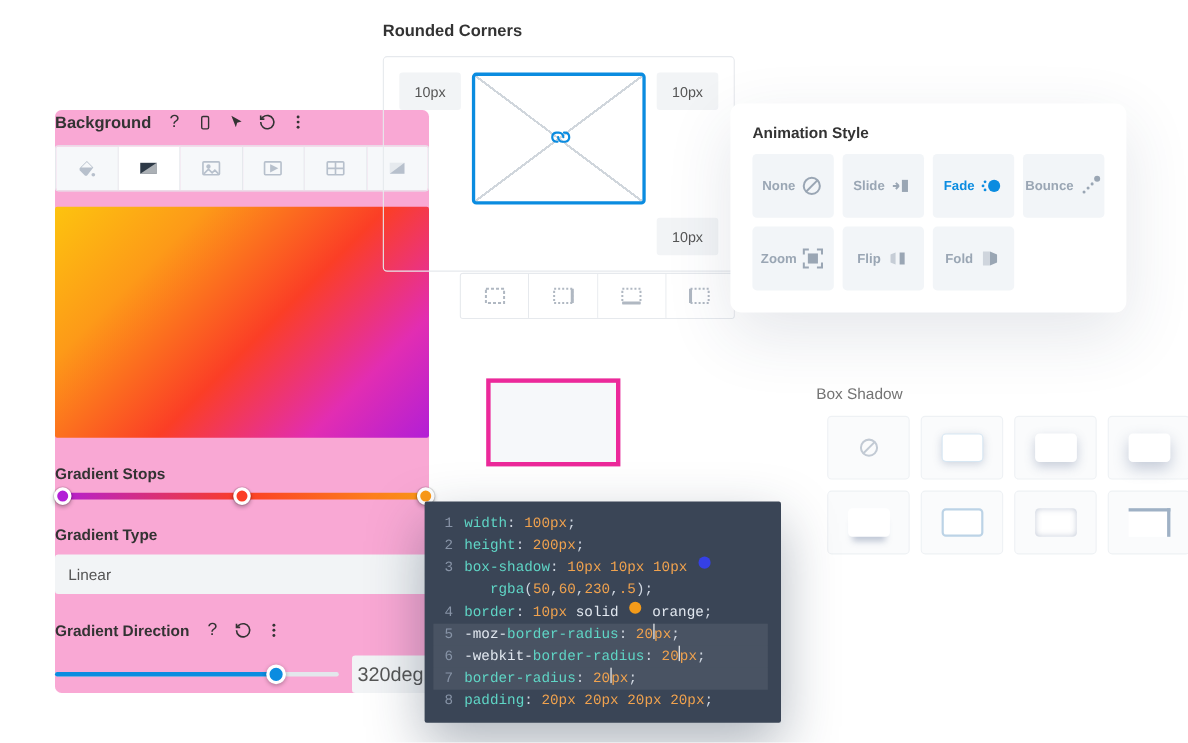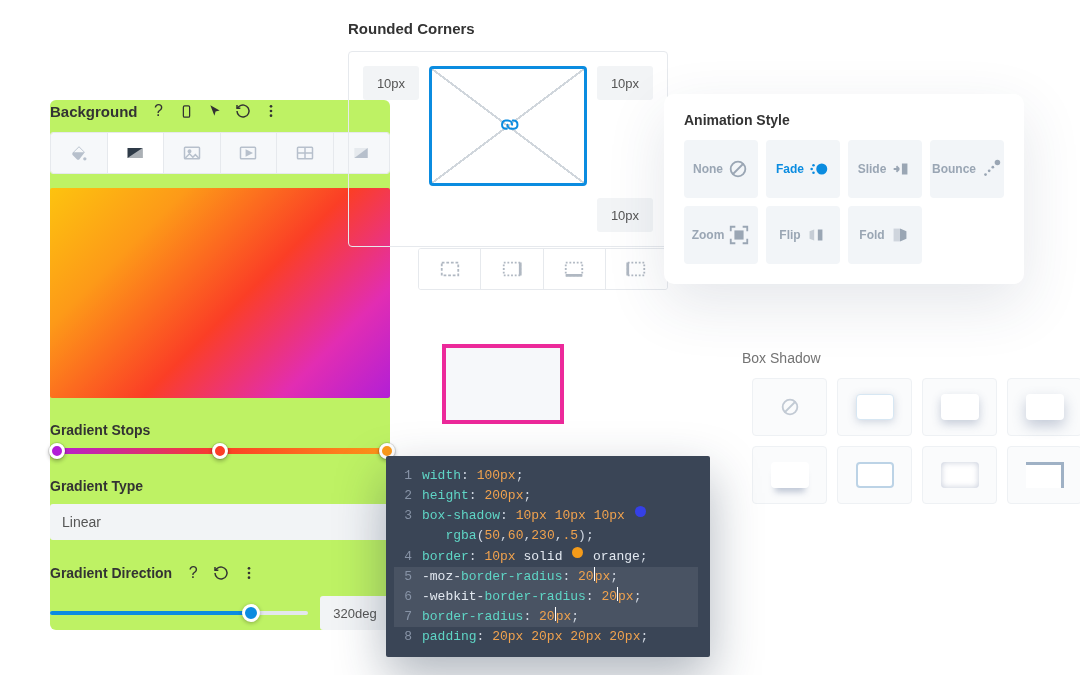--- a/index.html
+++ b/index.html
@@ -12,21 +12,21 @@
     overflow: hidden;
     color: #333;
   }
 
   
   .bg-panel {
     position: absolute;
     left: 50px;
     top: 100px;
     width: 340px;
-    background: #bef264;
+    background: #f9a8d4;
     border-radius: 6px;
   }
   .panel-header {
     display: flex;
     align-items: center;
     gap: 6px;
     margin-bottom: 10px;
   }
   .panel-title {
     font-size: 15px;
@@ -133,21 +133,21 @@
     cursor: pointer;
   }
   .range-value {
     width: 70px;
     height: 34px;
     background: #f2f4f6;
     border-radius: 3px;
     display: flex;
     align-items: center;
     justify-content: center;
-    font-size: 13px;
+    font-size: 18px;
     color: #555;
   }
 
   
   .corners-panel {
     position: absolute;
     left: 348px;
     top: 20px;
     width: 320px;
   }
@@ -504,34 +504,34 @@
 <div class="anim-panel">
   <div class="anim-title">Animation Style</div>
   <div class="anim-grid">
     <div class="anim-opt">
       <span>None</span>
       <svg viewBox="0 0 24 24" fill="none" stroke="currentColor" stroke-width="2">
           <circle cx="12" cy="12" r="8"></circle>
           <line x1="6" y1="18" x2="18" y2="6"></line>
         </svg>
     </div>
+    <div class="anim-opt">
+      <span>Slide</span>
+      <svg viewBox="0 0 24 24" fill="currentColor">
+          <rect x="13" y="6" width="6" height="12"></rect>
+          <path d="M4 12h6m0 0l-3-3m3 3l-3 3" fill="none" stroke="currentColor" stroke-width="2"></path>
+        </svg>
+    </div>
     <div class="anim-opt active">
       <span>Fade</span>
       <svg viewBox="0 0 24 24" fill="currentColor">
           <circle cx="15" cy="12" r="6"></circle>
           <circle cx="6" cy="8" r="1.4"></circle>
           <circle cx="4" cy="12" r="1.4"></circle>
           <circle cx="6" cy="16" r="1.4"></circle>
-        </svg>
-    </div>
-    <div class="anim-opt">
-      <span>Slide</span>
-      <svg viewBox="0 0 24 24" fill="currentColor">
-          <rect x="13" y="6" width="6" height="12"></rect>
-          <path d="M4 12h6m0 0l-3-3m3 3l-3 3" fill="none" stroke="currentColor" stroke-width="2"></path>
         </svg>
     </div>
     <div class="anim-opt">
       <span>Bounce</span>
       <svg viewBox="0 0 24 24" fill="currentColor">
           <circle cx="6" cy="18" r="1.5"></circle>
           <circle cx="10" cy="14" r="1.5"></circle>
           <circle cx="14" cy="10" r="1.5"></circle>
           <circle cx="19" cy="5" r="3"></circle>
         </svg>

